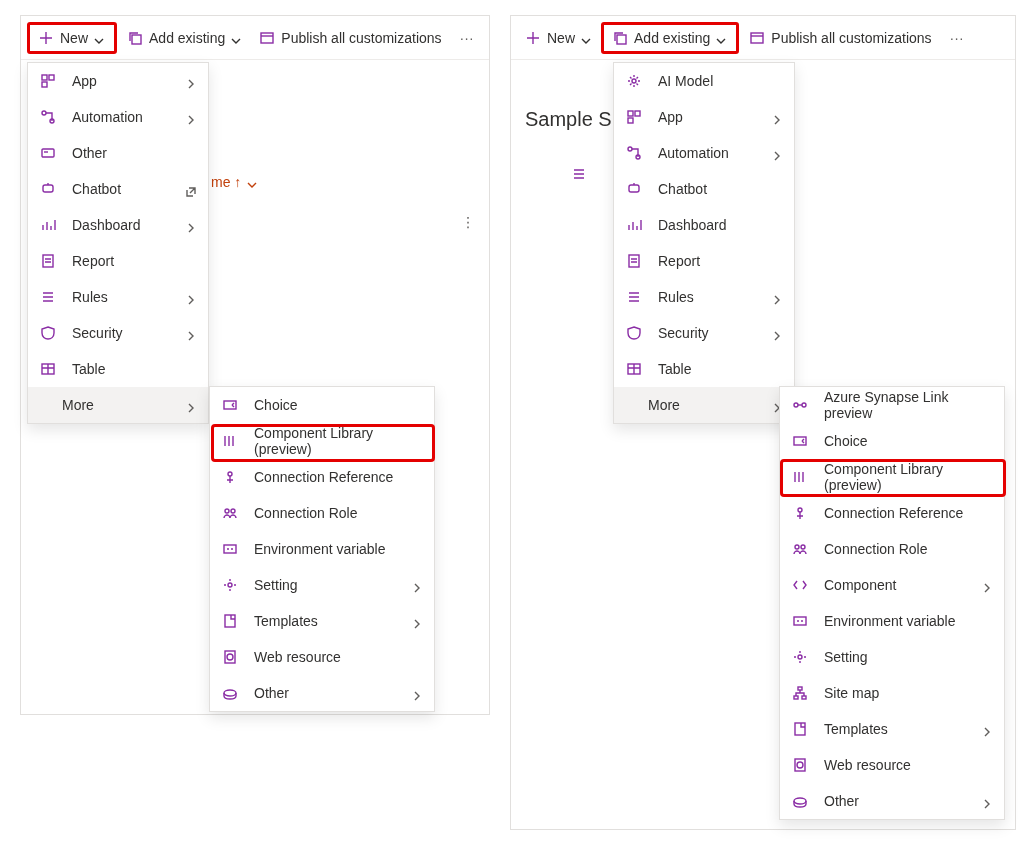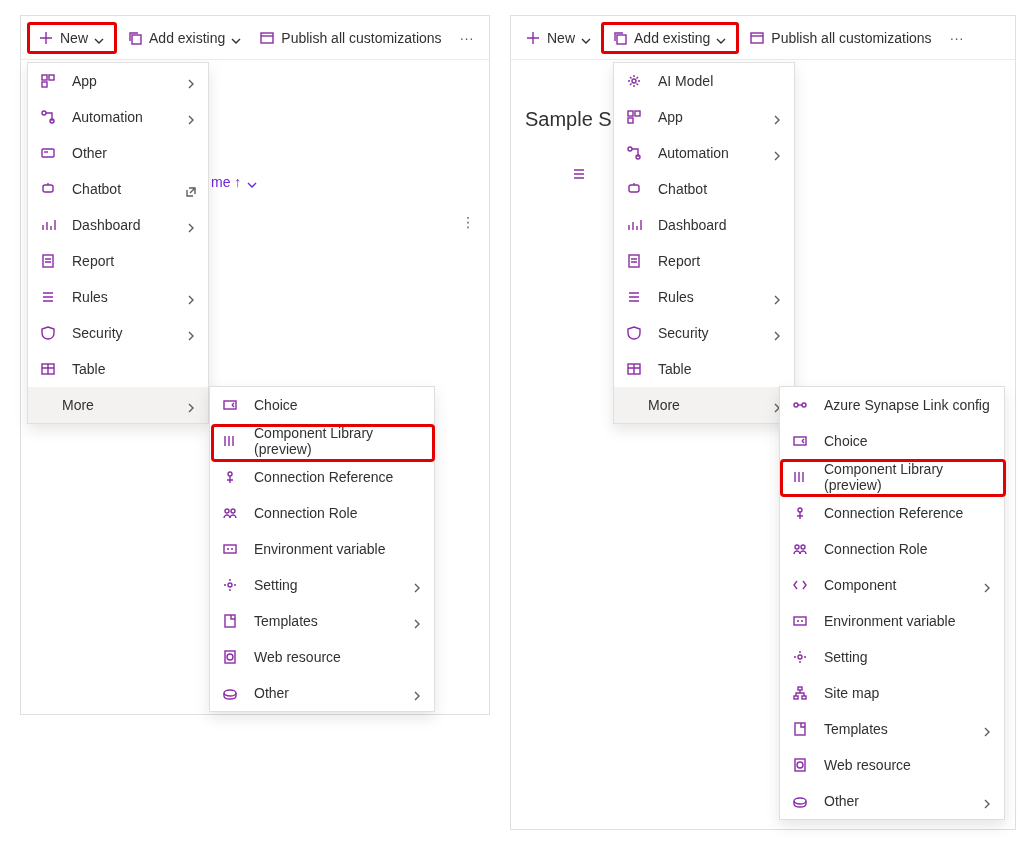--- a/index.html
+++ b/index.html
@@ -77,21 +77,21 @@
     left: 14px;
     top: 92px;
     font-size: 20px;
     color: #323130;
   }
   .bg-row {
     position: absolute;
     display: flex;
     align-items: center;
     gap: 6px;
-    color: #6d28d9;
+    color: #c2410c;
   }
   .vspacer { position:absolute; right: 14px; top: 198px; color:#605e5c; cursor:pointer;}
   .colhdr { font-weight: 400; }
 
   
   svg { stroke: currentColor; fill: none; stroke-width: 1.4; }
 
   .purple { color: #8a2da5; }
 
   
@@ -514,21 +514,21 @@
 
   <div class="menu" id="right-submenu" style="left:268px; top:370px; width:226px;">
       <div class="mitem">
         <span class="ico purple">
           <svg viewBox="0 0 16 16">
             <circle cx="4" cy="8" r="2"></circle>
             <circle cx="12" cy="8" r="2"></circle>
             <path d="M6 8h4"></path>
           </svg>
         </span>
-        <span class="lbl">Azure Synapse Link config</span>
+        <span class="lbl">Azure Synapse Link preview</span>
       </div>
       <div class="mitem">
         <span class="ico purple">
           <svg viewBox="0 0 16 16">
             <rect x="2" y="4" width="12" height="8"></rect>
             <path d="M10 8l2-2M10 8l2 2"></path>
           </svg>
         </span>
         <span class="lbl">Choice</span>
       </div>

